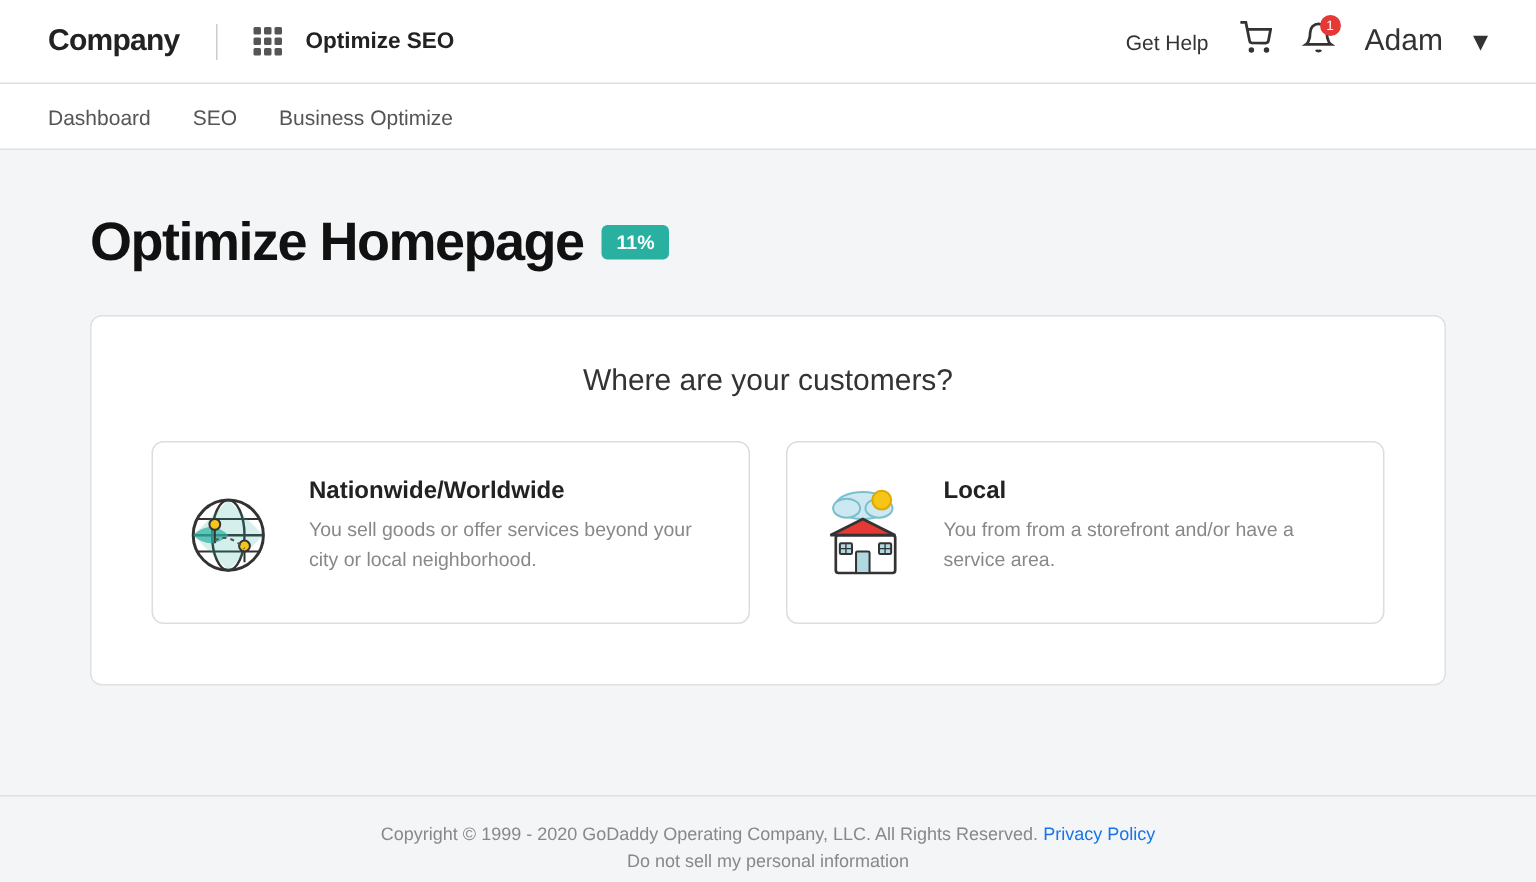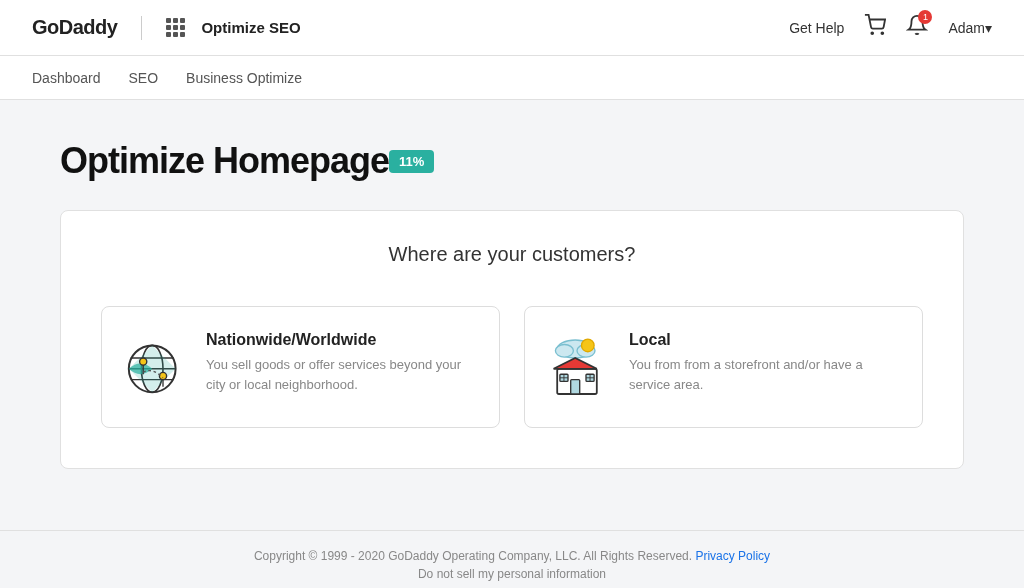--- a/index.html
+++ b/index.html
@@ -82,23 +82,23 @@
       width: 14px;
       height: 14px;
       font-size: 9px;
       display: flex;
       align-items: center;
       justify-content: center;
     }
     .user-menu {
       display: flex;
       align-items: center;
-      gap: 0;
-      cursor: pointer;
-      font-size: 14px;
+      gap: 20px;
+      cursor: pointer;
+      font-size: 20px;
       color: #333;
     }
 
     
     .nav {
       background: #fff;
       border-bottom: 1px solid #e0e0e0;
       padding: 0 32px;
       height: 44px;
       display: flex;
@@ -115,21 +115,21 @@
 
     
     .main {
       padding: 40px 60px 20px 60px;
       background: #f4f5f7;
       min-height: 430px;
     }
     .page-header {
       display: flex;
       align-items: center;
-      gap: 0;
+      gap: 12px;
       margin-bottom: 28px;
     }
     .page-title {
       font-size: 36px;
       font-weight: 900;
       color: #111;
       letter-spacing: -1px;
     }
     .progress-badge {
       background: #2ab0a0;
@@ -144,21 +144,21 @@
     .card {
       background: #fff;
       border-radius: 8px;
       border: 1px solid #e0e0e0;
       padding: 32px 40px 40px 40px;
     }
     .card-question {
       text-align: center;
       font-size: 20px;
       color: #333;
-      margin-bottom: 40px;
+      margin-bottom: 28px;
       font-weight: 400;
     }
     .options-row {
       display: flex;
       gap: 24px;
     }
     .option-card {
       flex: 1;
       border: 1px solid #ddd;
       border-radius: 8px;
@@ -208,21 +208,21 @@
     }
 
     
     .globe-svg, .store-svg { width: 72px; height: 72px; }
   </style>
 </head>
 <body>
 
 <header class="header">
   <div class="header-left">
-    <span class="logo-text">GoDaddy</span>
+    <span class="logo-text">Company</span>
     <div class="logo-divider"></div>
     <div class="app-grid-icon">
       <span></span>
         <span></span>
         <span></span>
       <span></span>
         <span></span>
         <span></span>
       <span></span>
         <span></span>

